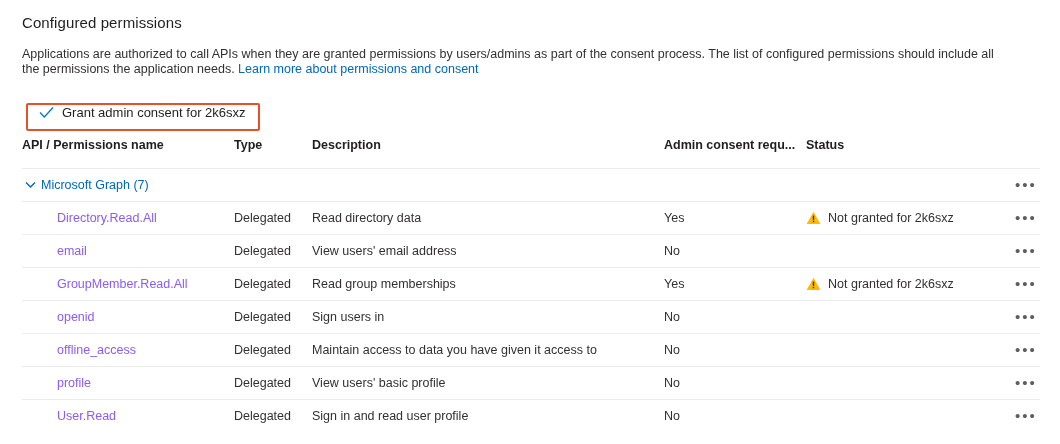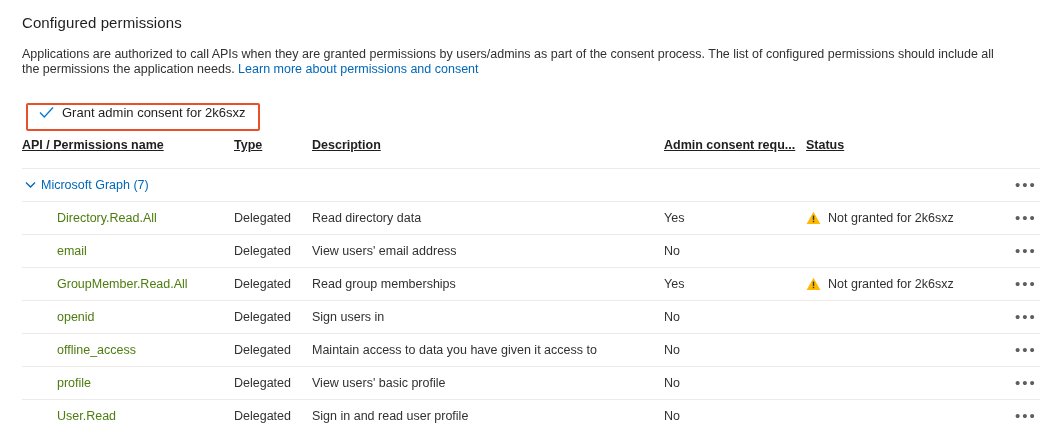--- a/index.html
+++ b/index.html
@@ -93,21 +93,20 @@
     border-collapse: collapse;
     font-size: 12.5px;
   }
   table.perm-table th {
     text-align: left;
     font-weight: 600;
     font-size: 12.5px;
     color: #201f1e;
     padding: 0 0 16px 0;
     vertical-align: bottom;
-    text-decoration: underline;
   }
   table.perm-table td {
     padding: 0;
     vertical-align: middle;
     color: #323130;
     border-top: 1px solid #edebe9;
     height: 32px;
   }
   tr.header-row th { border-bottom: 1px solid #edebe9; }
   .col-name   { width: 212px; }
@@ -132,21 +131,21 @@
     justify-content: center;
     cursor: pointer;
   }
   .group-link {
     color: #0067b8;
     font-size: 12.5px;
     cursor: pointer;
   }
 
   .perm-name {
-    color: #4d7c0f;
+    color: #8b5cf6;
     font-size: 12.5px;
     padding-left: 35px;
     cursor: pointer;
     display: inline-block;
   }
 
   .status-cell { display: flex; align-items: center; }
   .warn-icon {
     width: 15px;
     height: 14px;

